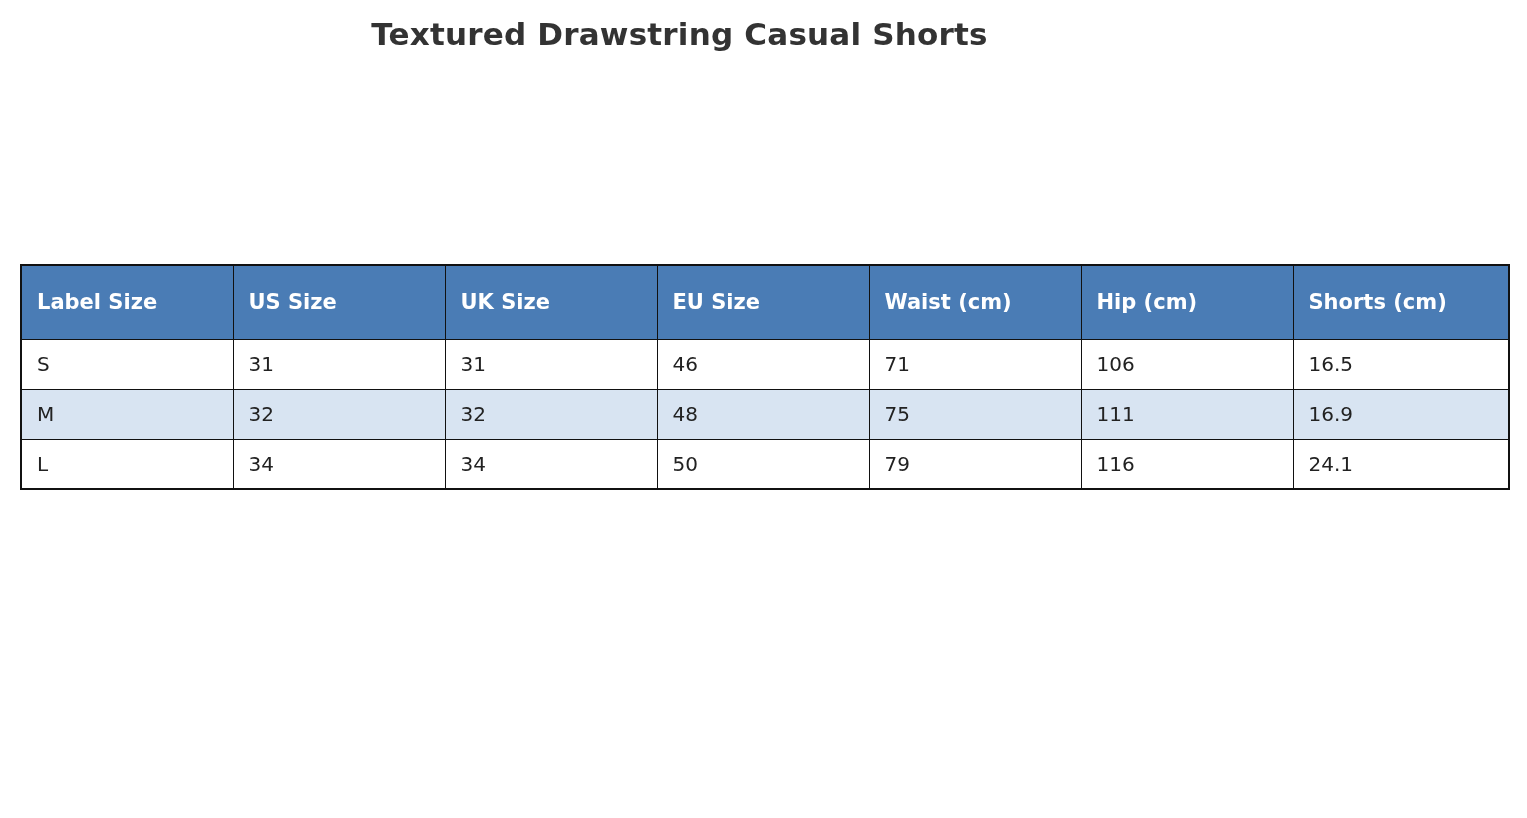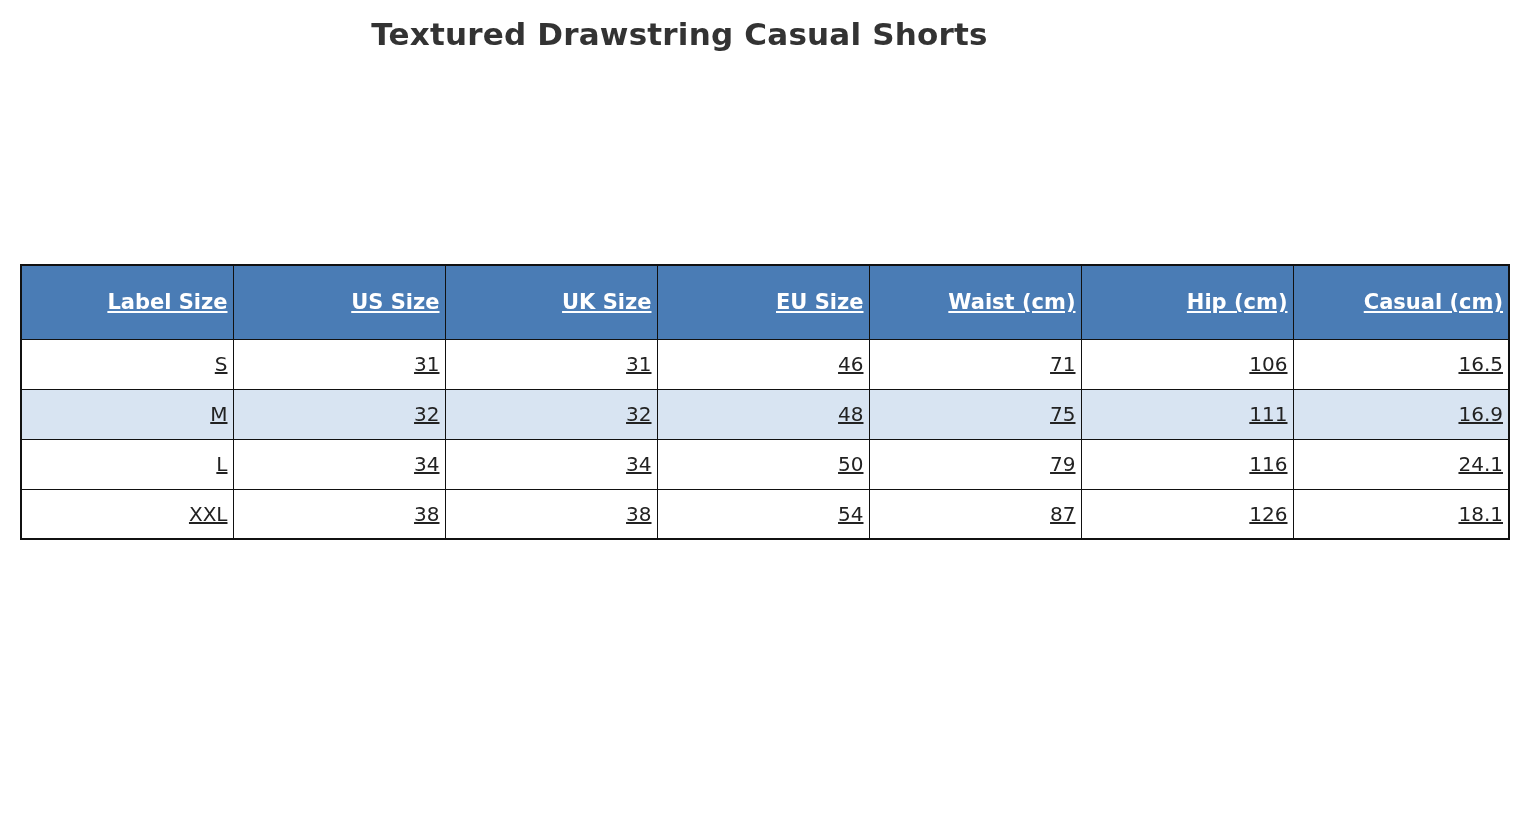--- a/index.html
+++ b/index.html
@@ -34,26 +34,25 @@
   }
   table.size-table {
     border-collapse: collapse;
     width: 100%;
     table-layout: fixed;
     border: 2px solid #111111;
   }
   table.size-table th,
   table.size-table td {
     border: 1px solid #111111;
-    text-align: right;
+    text-align: left;
     font-size: 20px;
     height: 50px;
-    padding: 0 5px;
+    padding: 0 15px;
     box-sizing: border-box;
-    text-decoration: underline;
   }
   table.size-table thead th {
     background: #4a7cb5;
     color: #ffffff;
     font-weight: bold;
     font-size: 21px;
     height: 74px;
     border: 1px solid #111111;
   }
   table.size-table tbody tr.odd-row td {
@@ -90,21 +89,21 @@
         <col class="c6">
     </colgroup>
     <thead>
       <tr>
         <th>Label Size</th>
         <th>US Size</th>
         <th>UK Size</th>
         <th>EU Size</th>
         <th>Waist (cm)</th>
         <th>Hip (cm)</th>
-        <th>Casual (cm)</th>
+        <th>Shorts (cm)</th>
       </tr>
     </thead>
     <tbody>
       <tr class="odd-row">
         <td>S</td>
         <td>31</td>
         <td>31</td>
         <td>46</td>
         <td>71</td>
         <td>106</td>
@@ -121,24 +120,15 @@
       </tr>
       <tr class="odd-row">
         <td>L</td>
         <td>34</td>
         <td>34</td>
         <td>50</td>
         <td>79</td>
         <td>116</td>
         <td>24.1</td>
       </tr>
-      <tr class="odd-row">
-        <td>XXL</td>
-        <td>38</td>
-        <td>38</td>
-        <td>54</td>
-        <td>87</td>
-        <td>126</td>
-        <td>18.1</td>
-      </tr>
     </tbody>
   </table>
 </div>
 
 </body></html>

